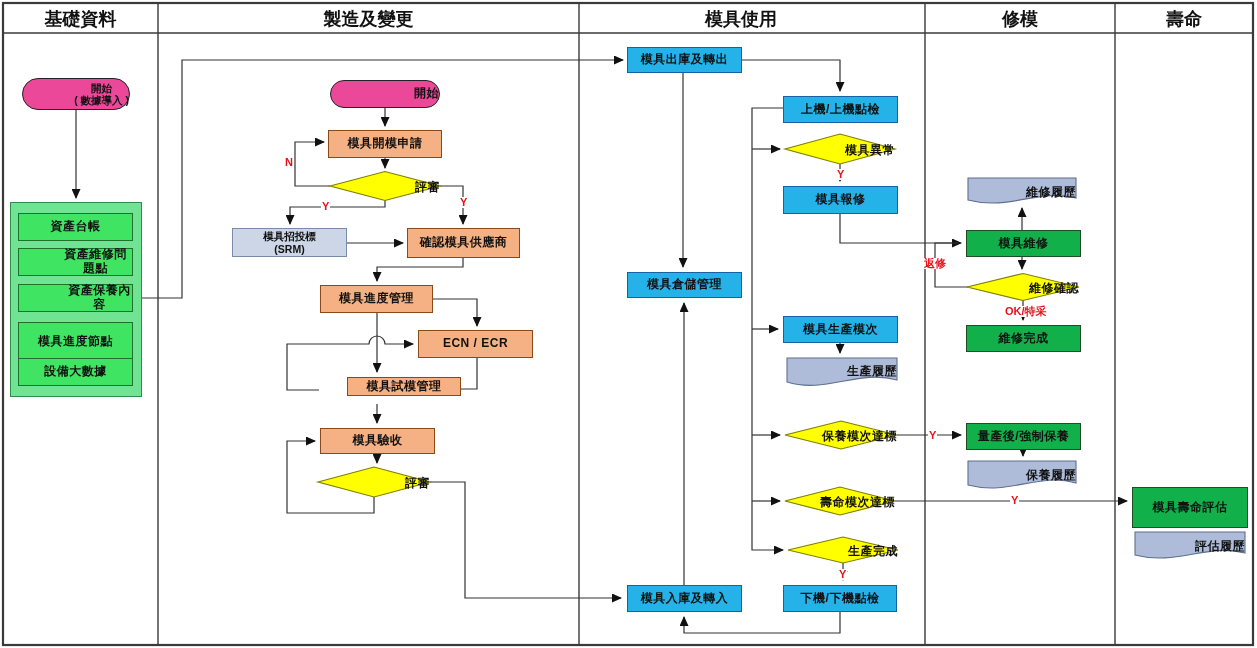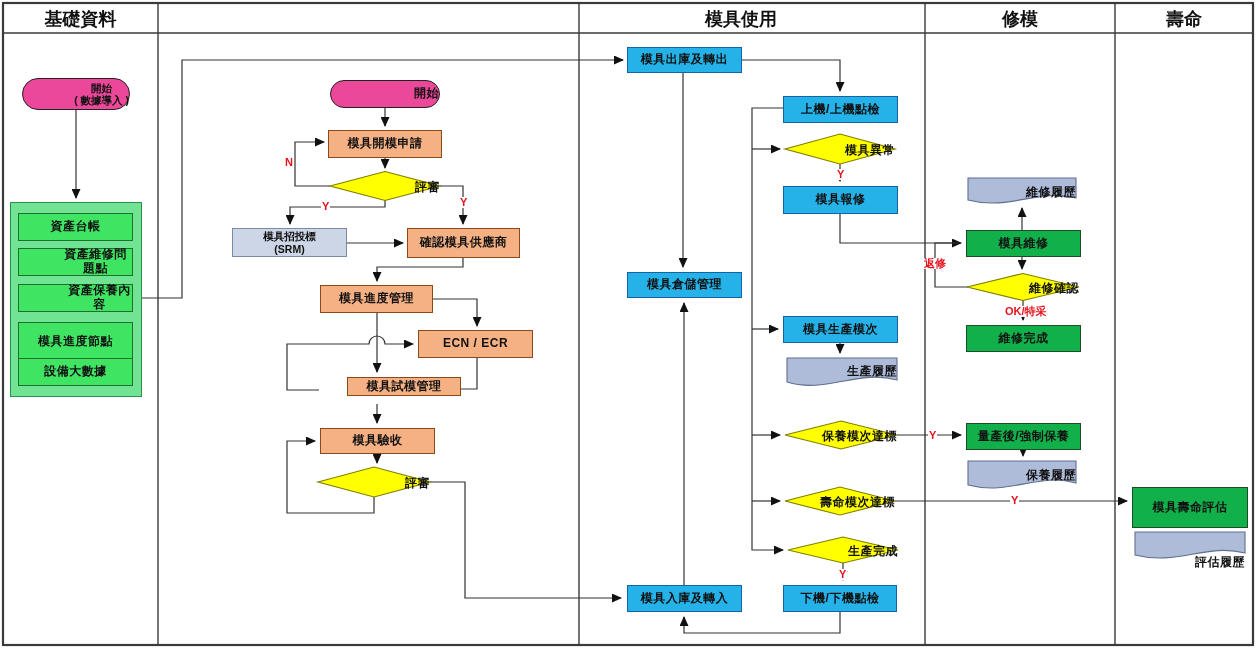--- a/index.html
+++ b/index.html
@@ -101,20 +101,21 @@
 
     <g>
       <path class="doc" d="M787,358 H897 V380 C858.5,369 825.5,394 787,382 Z"></path>
       <path class="doc" d="M968,178 H1076 V198 C1038,188 1010,211 968,200 Z"></path>
       <path class="doc" d="M968,461 H1076 V483 C1038,472 1010,496 968,485 Z"></path>
       <path class="doc" d="M1135,532 H1245 V553 C1206,543 1177,566 1135,555 Z"></path>
     </g>
   </svg>
 
   <div class="hdr" style="left:3px;width:155px;">基礎資料</div>
+  <div class="hdr" style="left:158px;width:421px;">製造及變更</div>
   <div class="hdr" style="left:579px;width:324px;">模具使用</div>
   <div class="hdr" style="left:925px;width:190px;">修模</div>
   <div class="hdr" style="left:1115px;width:138px;">壽命</div>
 
   <div class="node oval small" style="left:22px;top:78px;width:108px;height:32px;">
     <div><span>開始</span><br><span>( 數據導入 )</span></div>
   </div>
   <div class="node holder" style="left:10px;top:202px;width:132px;height:195px;"></div>
   <div class="node green1" style="left:18px;top:213px;width:115px;height:28px;">
       <span>資產台帳</span>
@@ -195,21 +196,21 @@
       <span>維修完成</span>
     </div>
   <div class="node green4" style="left:966px;top:423px;width:115px;height:27px;">
       <span>量產後/強制保養</span>
     </div>
   <div class="dlabel" style="left:968px;top:467px;width:108px;">保養履歷</div>
 
   <div class="node green4" style="left:1132px;top:487px;width:116px;height:41px;">
       <span>模具壽命評估</span>
     </div>
-  <div class="dlabel" style="left:1135px;top:538px;width:110px;margin-top:16px;">評估履歷</div>
+  <div class="dlabel" style="left:1135px;top:538px;width:110px;">評估履歷</div>
 
   <div class="elabel" style="left:284px;top:157px;">N</div>
   <div class="elabel" style="left:321px;top:201px;">Y</div>
   <div class="elabel" style="left:459px;top:197px;">Y</div>
   <div class="elabel" style="left:836px;top:169px;">Y</div>
   <div class="elabel" style="left:923px;top:258px;">返修</div>
   <div class="elabel" style="left:1004px;top:306px;">OK/特采</div>
   <div class="elabel" style="left:928px;top:430px;">Y</div>
   <div class="elabel" style="left:1010px;top:495px;">Y</div>
   <div class="elabel" style="left:838px;top:569px;">Y</div>

